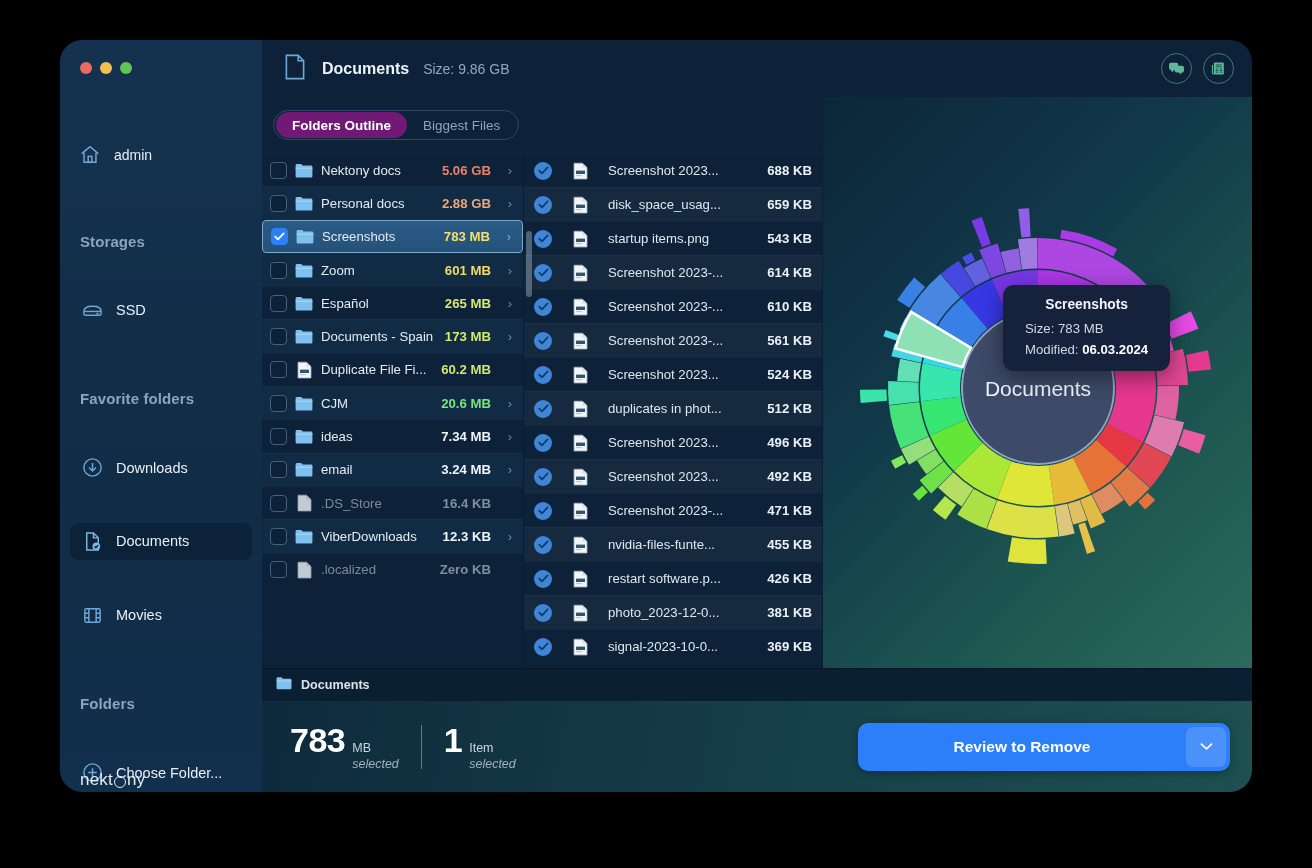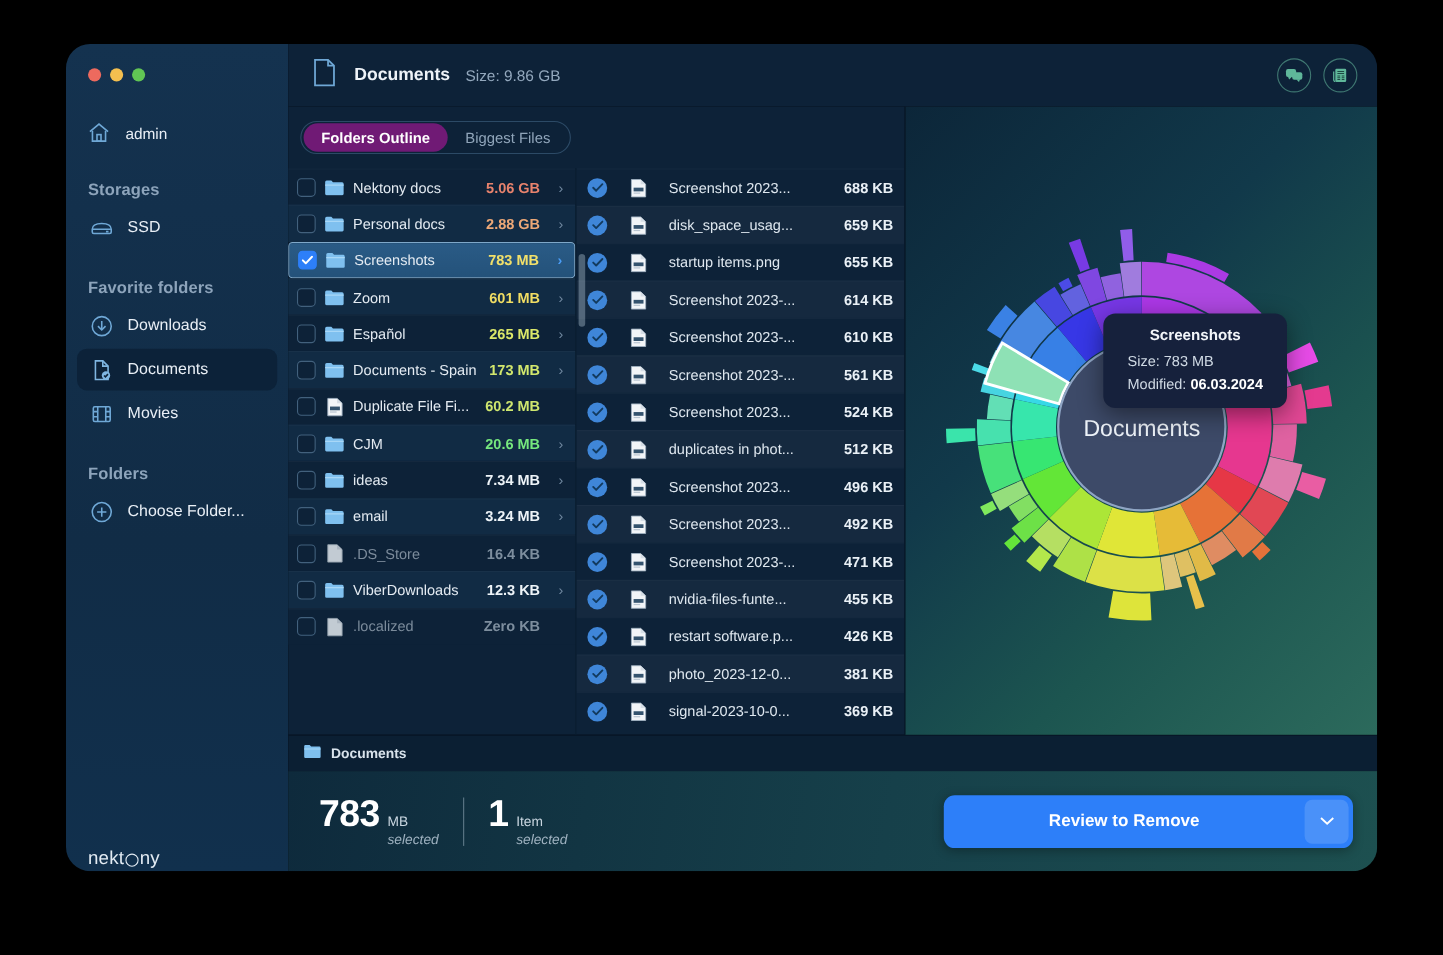--- a/index.html
+++ b/index.html
@@ -22,20 +22,21 @@
 
   
   #sidebar {
     width: 202px;
     background: #132f4c;
     background: linear-gradient(180deg,#14324f 0%, #112c46 60%, #11304d 100%);
     display: flex; flex-direction: column;
     padding-top: 18px;
     position: relative;
     flex: 0 0 202px;
+    gap: 35px;
   }
   .traffic { display: flex; gap: 8px; padding: 4px 0 0 20px; }
   .tl { width: 12px; height: 12px; border-radius: 50%; }
   .tl.red { background: #ed6a5e; }
   .tl.yellow { background: #f4bf4f; }
   .tl.green { background: #61c554; }
 
   .user-row {
     display: flex; align-items: center; gap: 12px;
     padding: 0 18px; margin-top: 30px; height: 34px;
@@ -563,21 +564,21 @@
                   </div>
                   <span class="fico">
                     <svg width="15" height="18" viewBox="0 0 15 18">
                       <path d="M1 1.2h8.4L14 5.6V17H1z" fill="#f2f5f8" stroke="#9fb0c0" stroke-width=".8"></path>
                       <path d="M9.4 1.2v4.4H14" fill="#d6dee6"></path>
                       <rect x="3" y="8.6" width="9" height="3.4" fill="#34536e"></rect>
                       <rect x="3" y="13" width="6" height="1.1" fill="#b9c5d1"></rect>
                     </svg>
                   </span>
                   <span class="filename">startup items.png</span>
-                  <span class="filesize">655 KB</span>
+                  <span class="filesize">543 KB</span>
                 </div>
                 <div class="filerow">
                   <div class="cbx-round">
                     <svg width="11" height="9" viewBox="0 0 12 10" fill="none" stroke="#123a5e" stroke-width="1.9" stroke-linecap="round" stroke-linejoin="round">
                       <path d="M1.3 5.2 4.3 8.2 10.6 1.6"></path>
                     </svg>
                   </div>
                   <span class="fico">
                     <svg width="15" height="18" viewBox="0 0 15 18">
                       <path d="M1 1.2h8.4L14 5.6V17H1z" fill="#f2f5f8" stroke="#9fb0c0" stroke-width=".8"></path>

